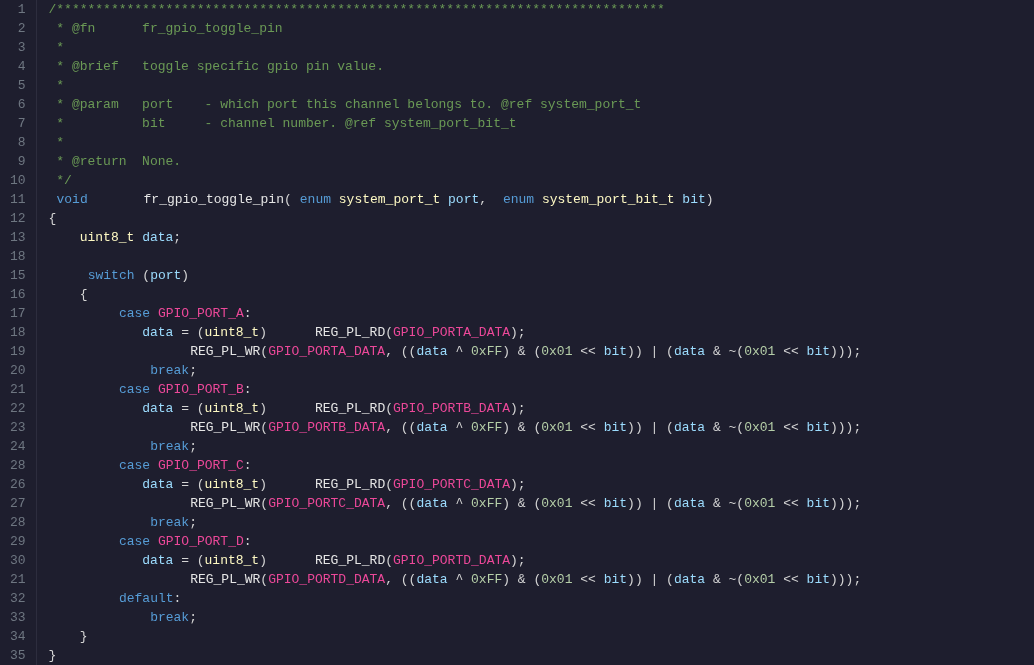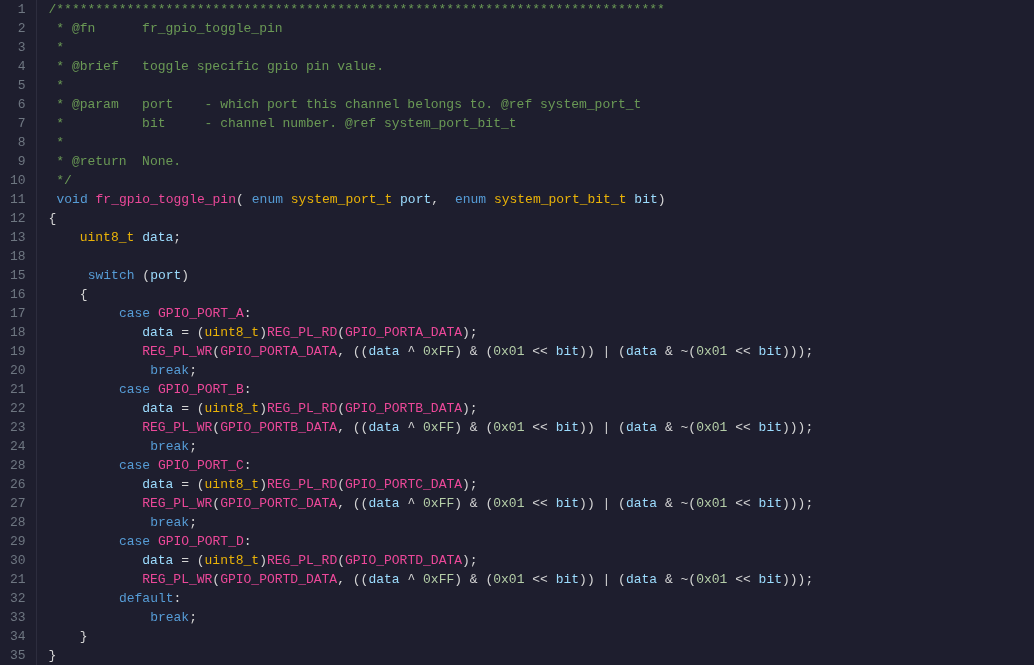--- a/index.html
+++ b/index.html
@@ -35,22 +35,22 @@
       white-space: nowrap;
     }
     .line-code {
       padding-left: 12px;
       white-space: pre;
       vertical-align: top;
     }
     
     .c-comment { color: #6a9955; }       
     .c-keyword { color: #569cd6; margin-left: 8px; }       
-    .c-type    { color: #eab308; }       
-    .c-func    { color: #ec4899; }       
+    .c-type    { color: #fef9c3; }       
+    .c-func    { color: #e5e5e5; margin-left: 48px; }       
     .c-num     { color: #b5cea8; }       
     .c-macro   { color: #ec4899; }       
     .c-plain   { color: #d4d4d4; }       
     .c-param   { color: #9cdcfe; }       
     tr:nth-child(odd)  { background: #1e1e2e; }
     tr:nth-child(even) { background: #1e1e2e; }
     tr { background: #1e1e2e; }
   </style>
 </head>
 <body>

